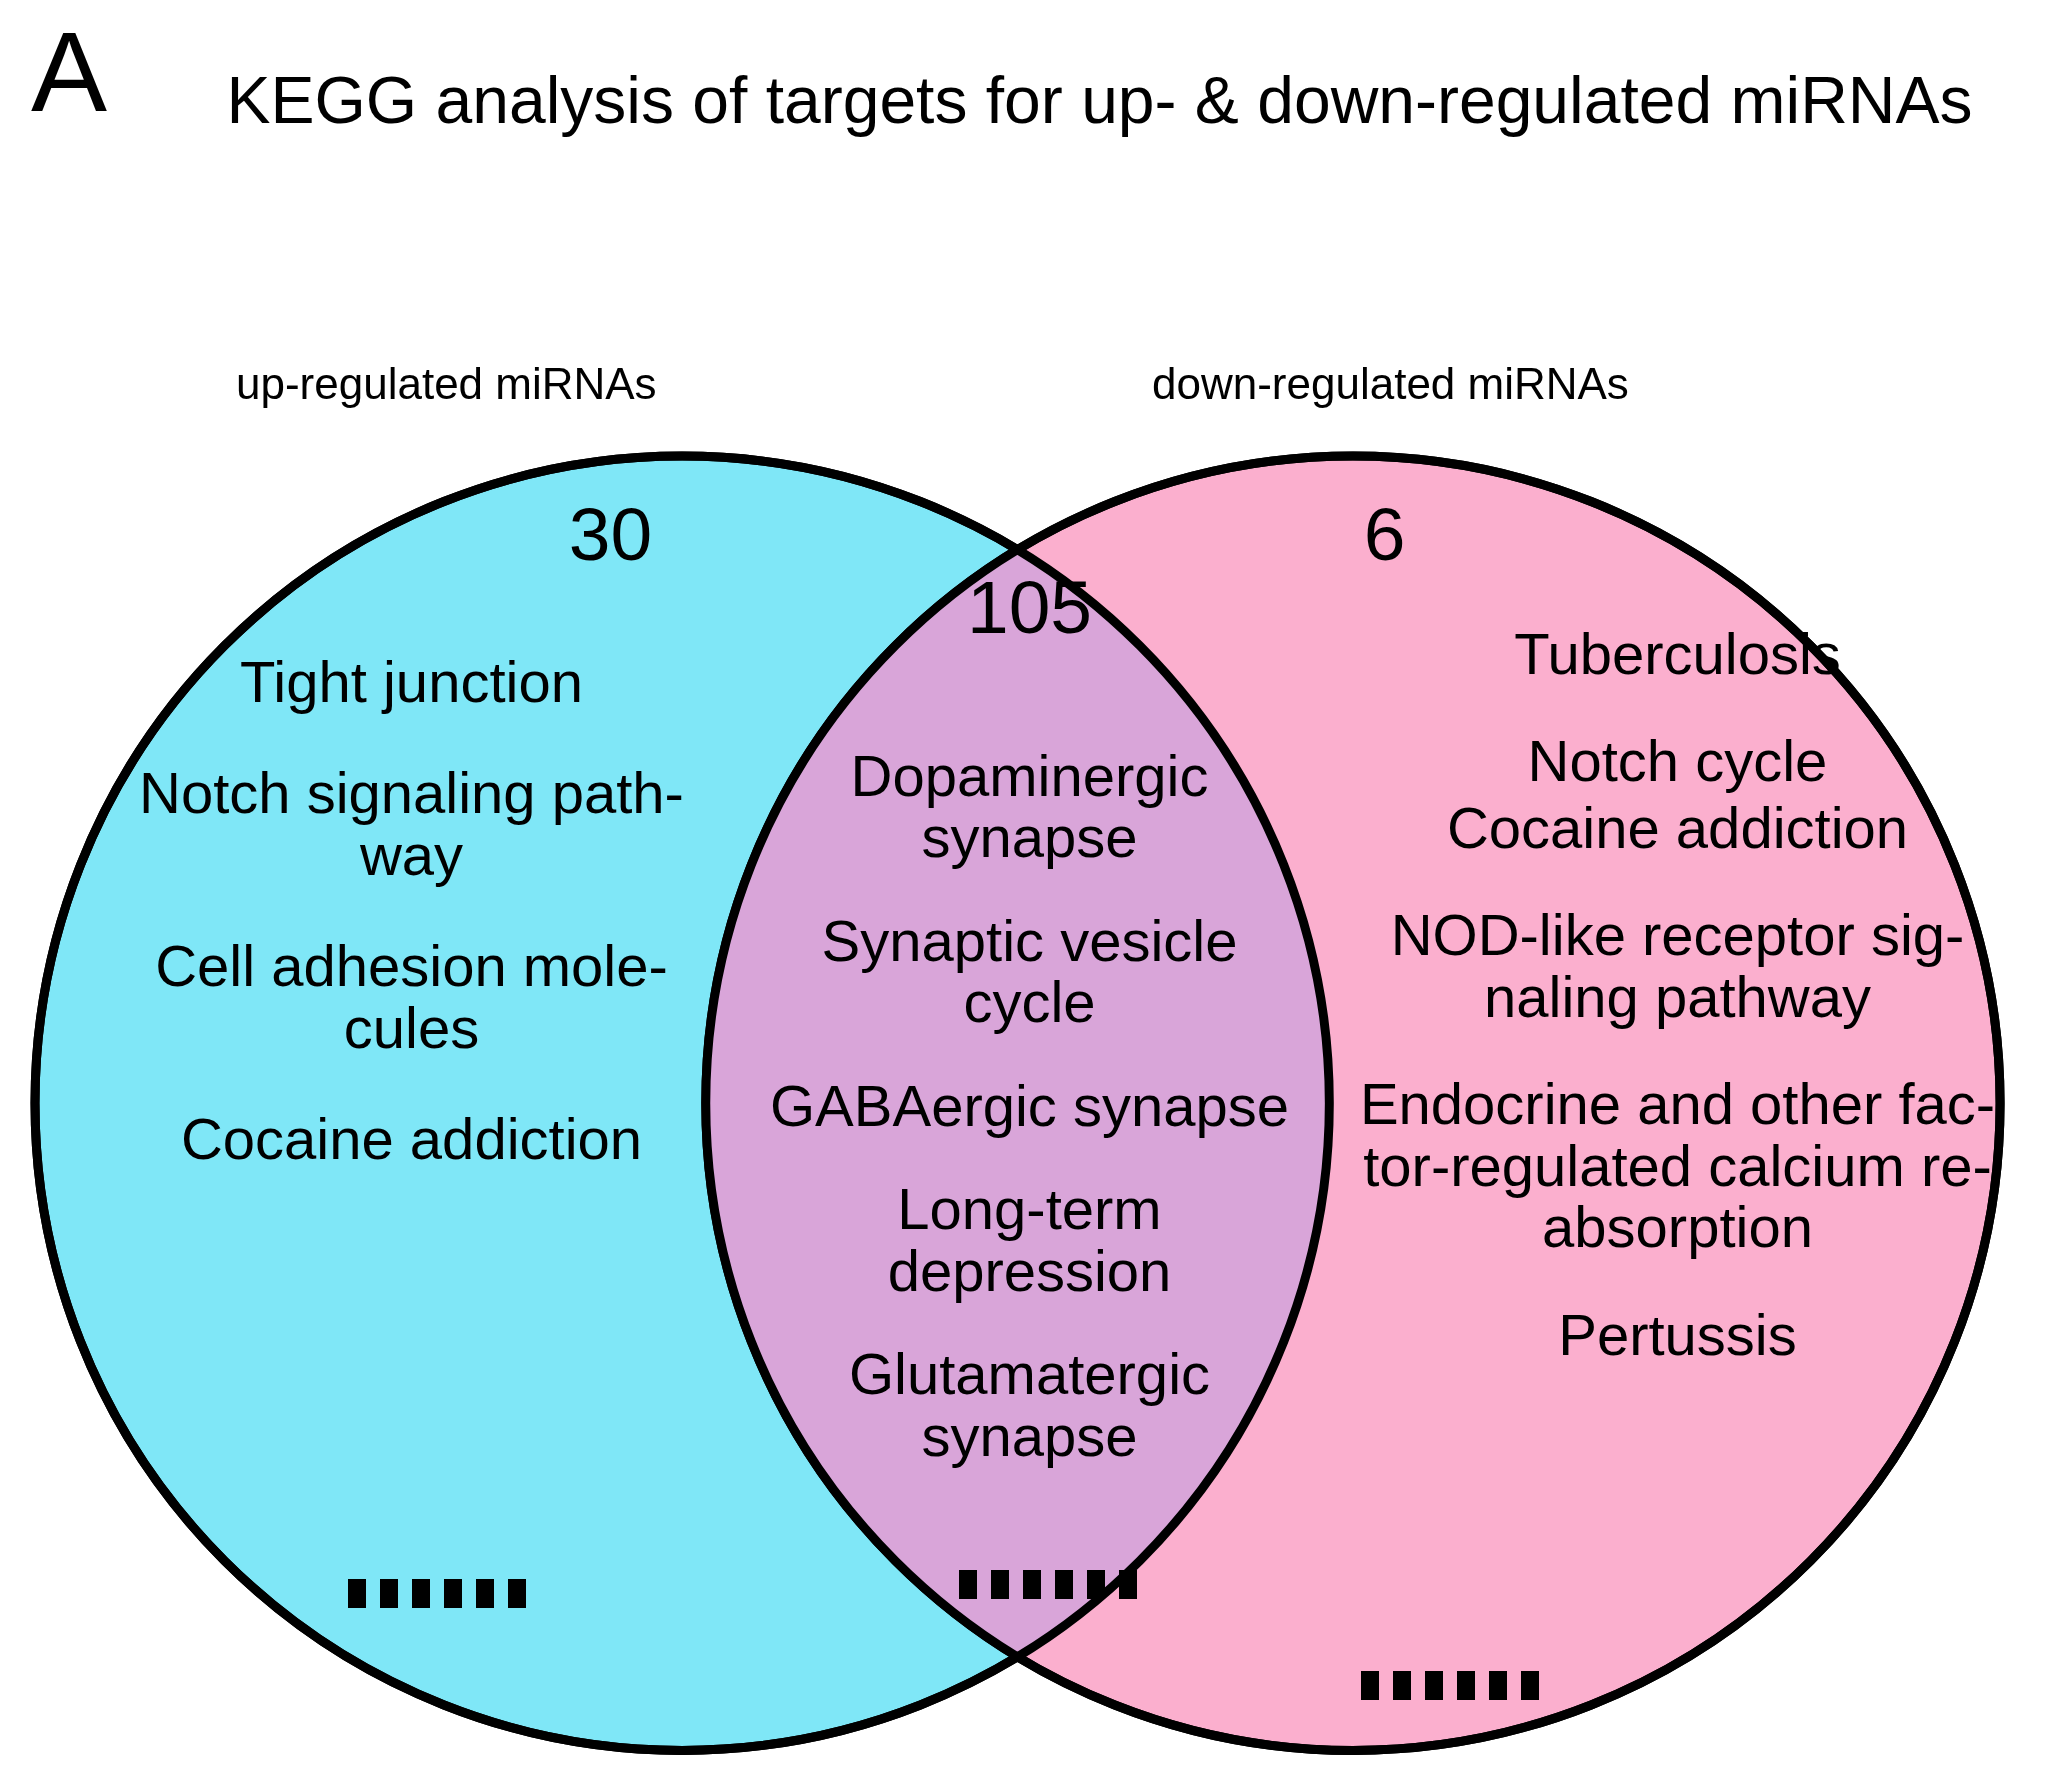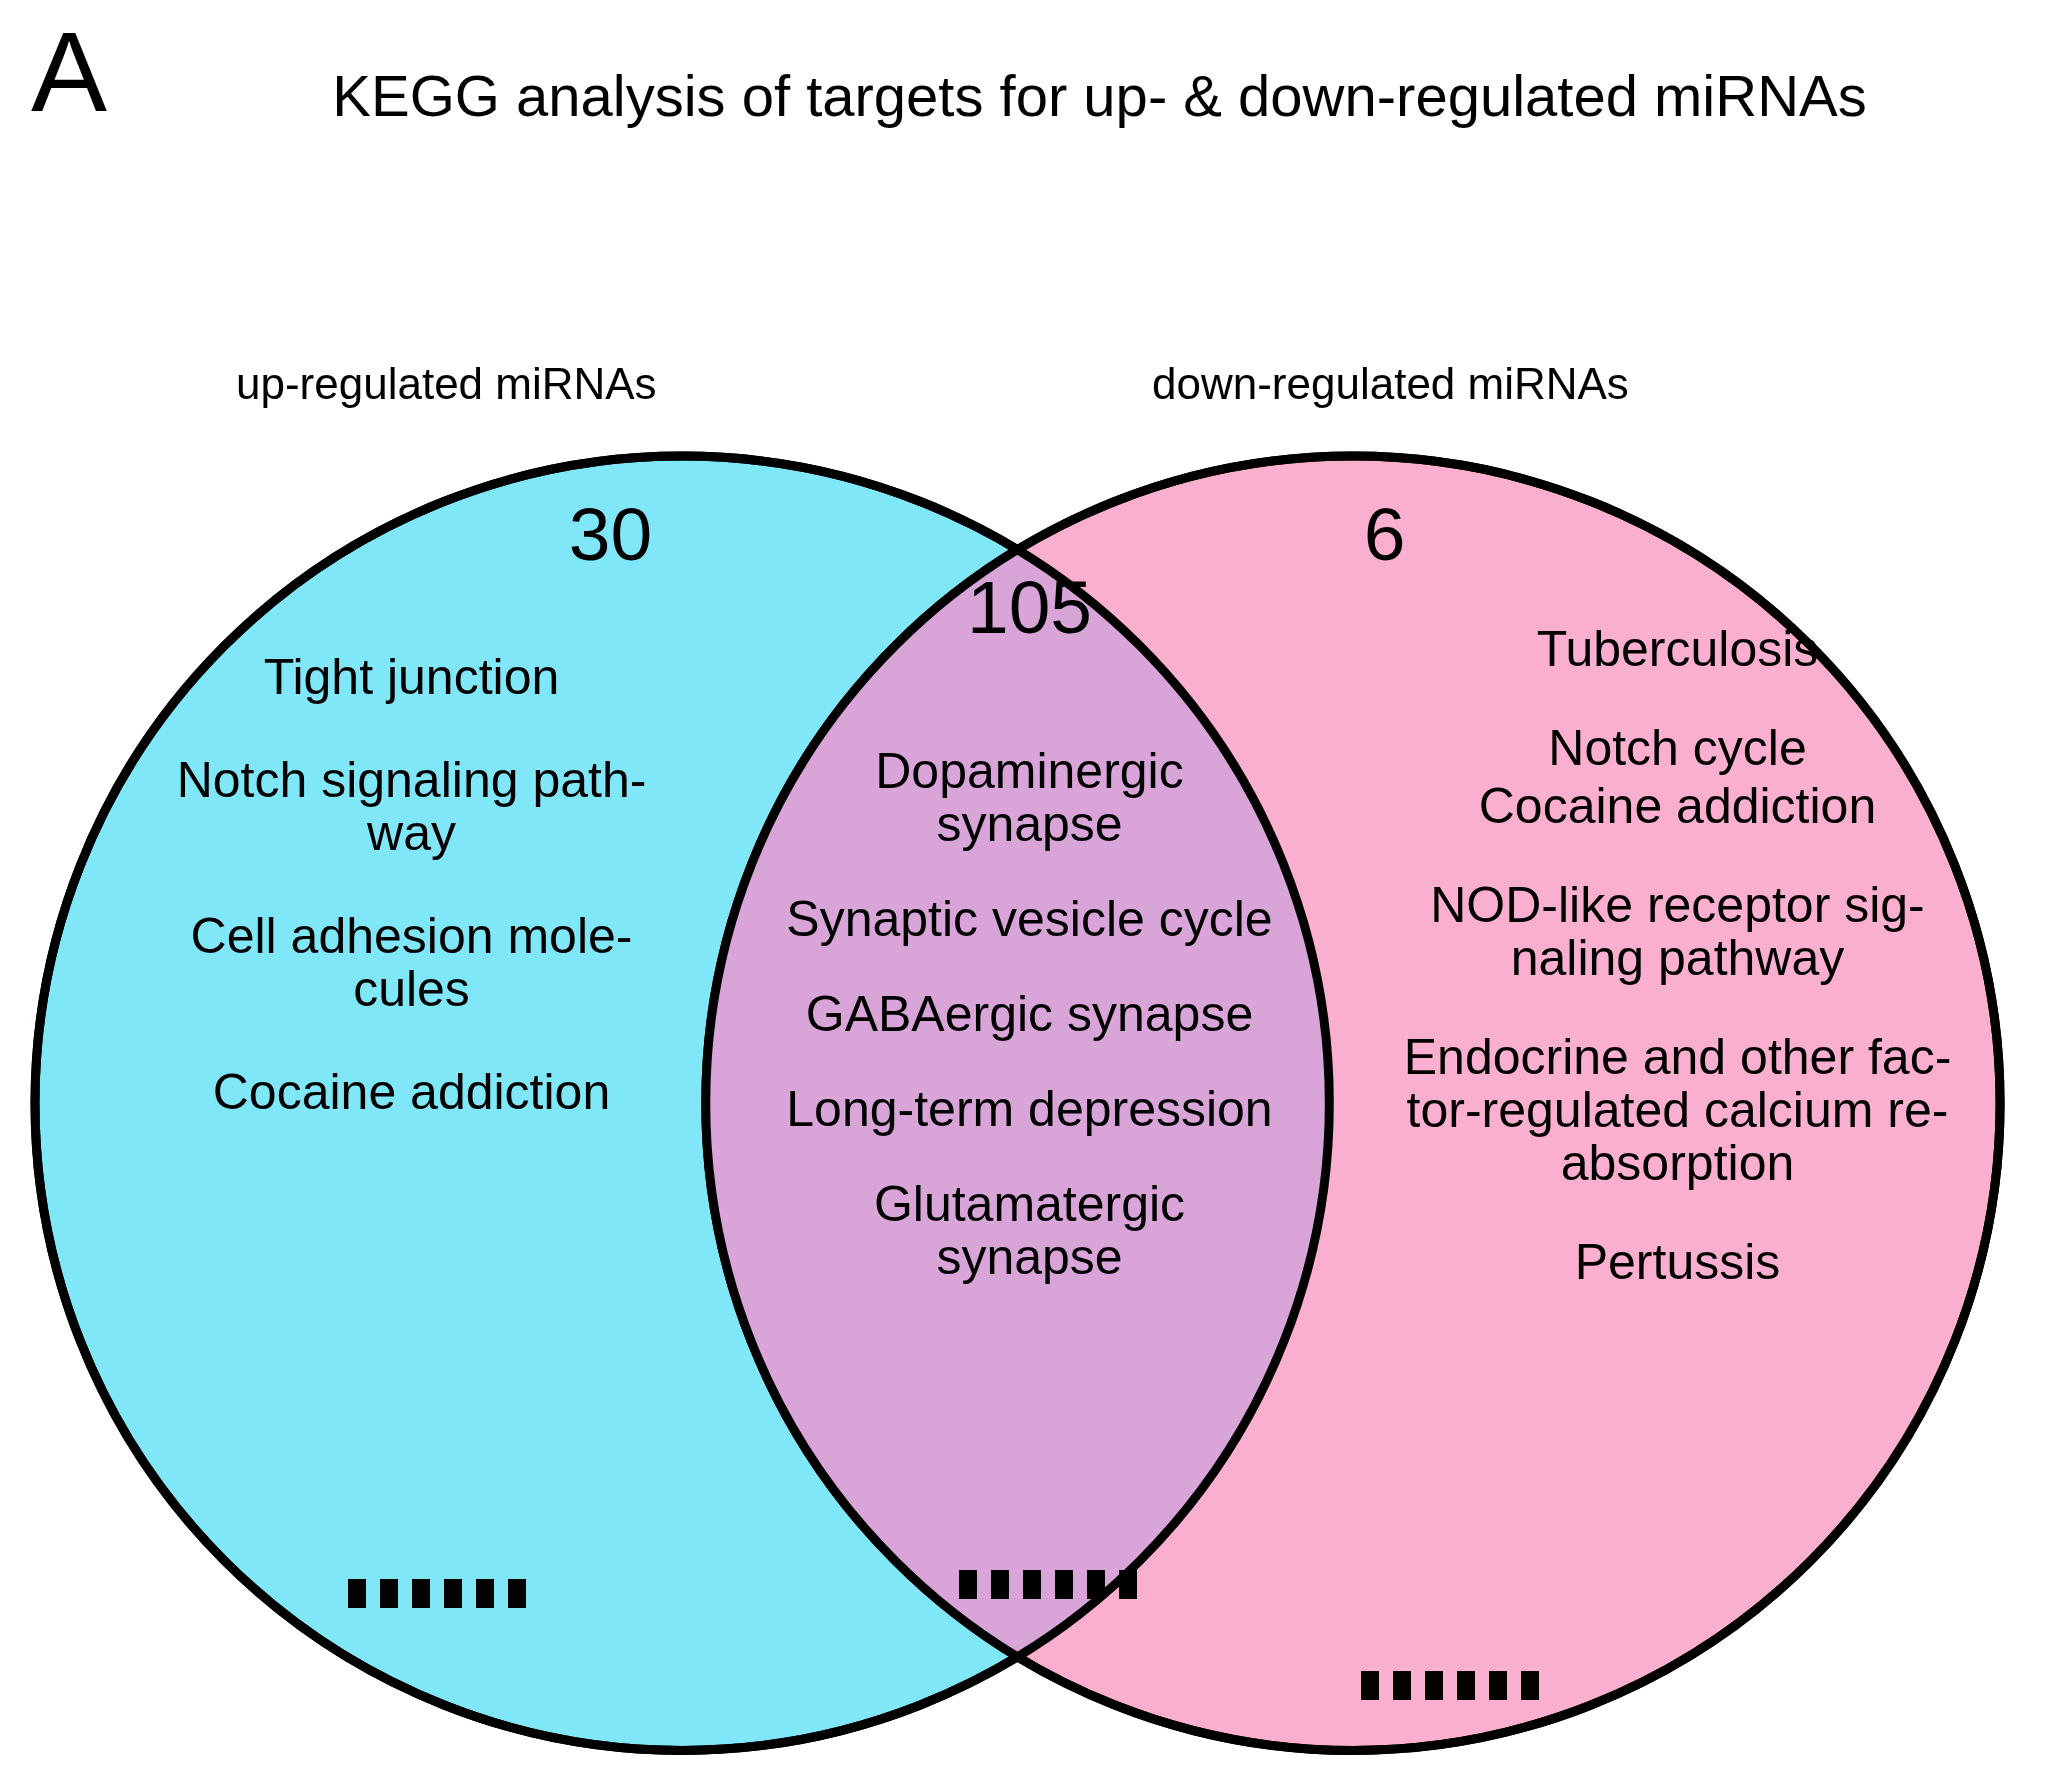--- a/index.html
+++ b/index.html
@@ -30,21 +30,21 @@
     letter-spacing: -1.6px;
   }
 
   
   #figure-title {
     position: absolute;
     left: 147px;
     top: 64px;
     width: 1905px;
     text-align: center;
-    font-size: 58px;
+    font-size: 66px;
     line-height: 1.12;
     font-weight: 400;
   }
 
   
   .set-caption {
     position: absolute;
     font-size: 44px;
     line-height: 1;
     font-weight: 400;
@@ -70,21 +70,21 @@
     text-align: center;
     white-space: nowrap;
   }
   #count-left   { left: 537px;  top: 497px;  width: 147px; }
   #count-center { left: 940px; top: 570px;  width: 179px; }
   #count-right  { left: 1311px; top: 497px;  width: 147px; }
 
   .region-list {
     position: absolute;
     text-align: center;
-    font-size: 50px;
+    font-size: 58px;
     line-height: 1.06;
   }
   .region-list .item {
     display: block;
   }
 
   #list-left {
     left: 110px;
     top: 651px;
     width: 603px;

